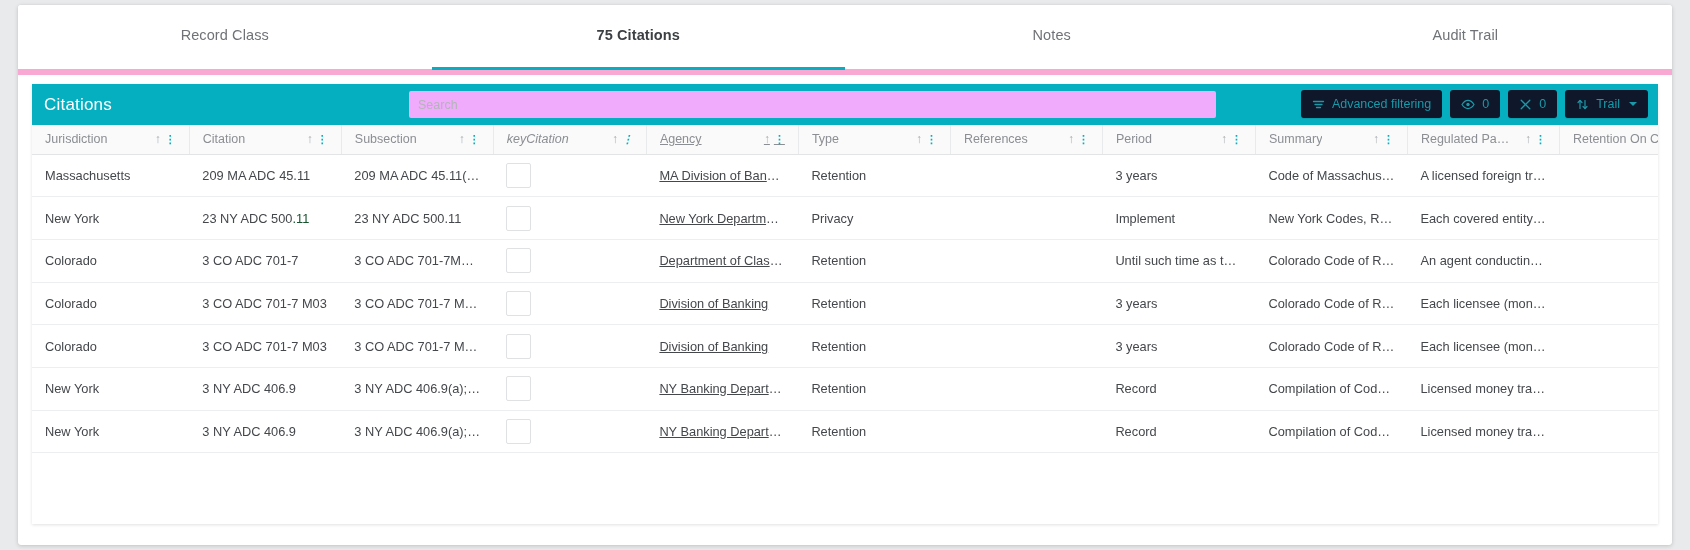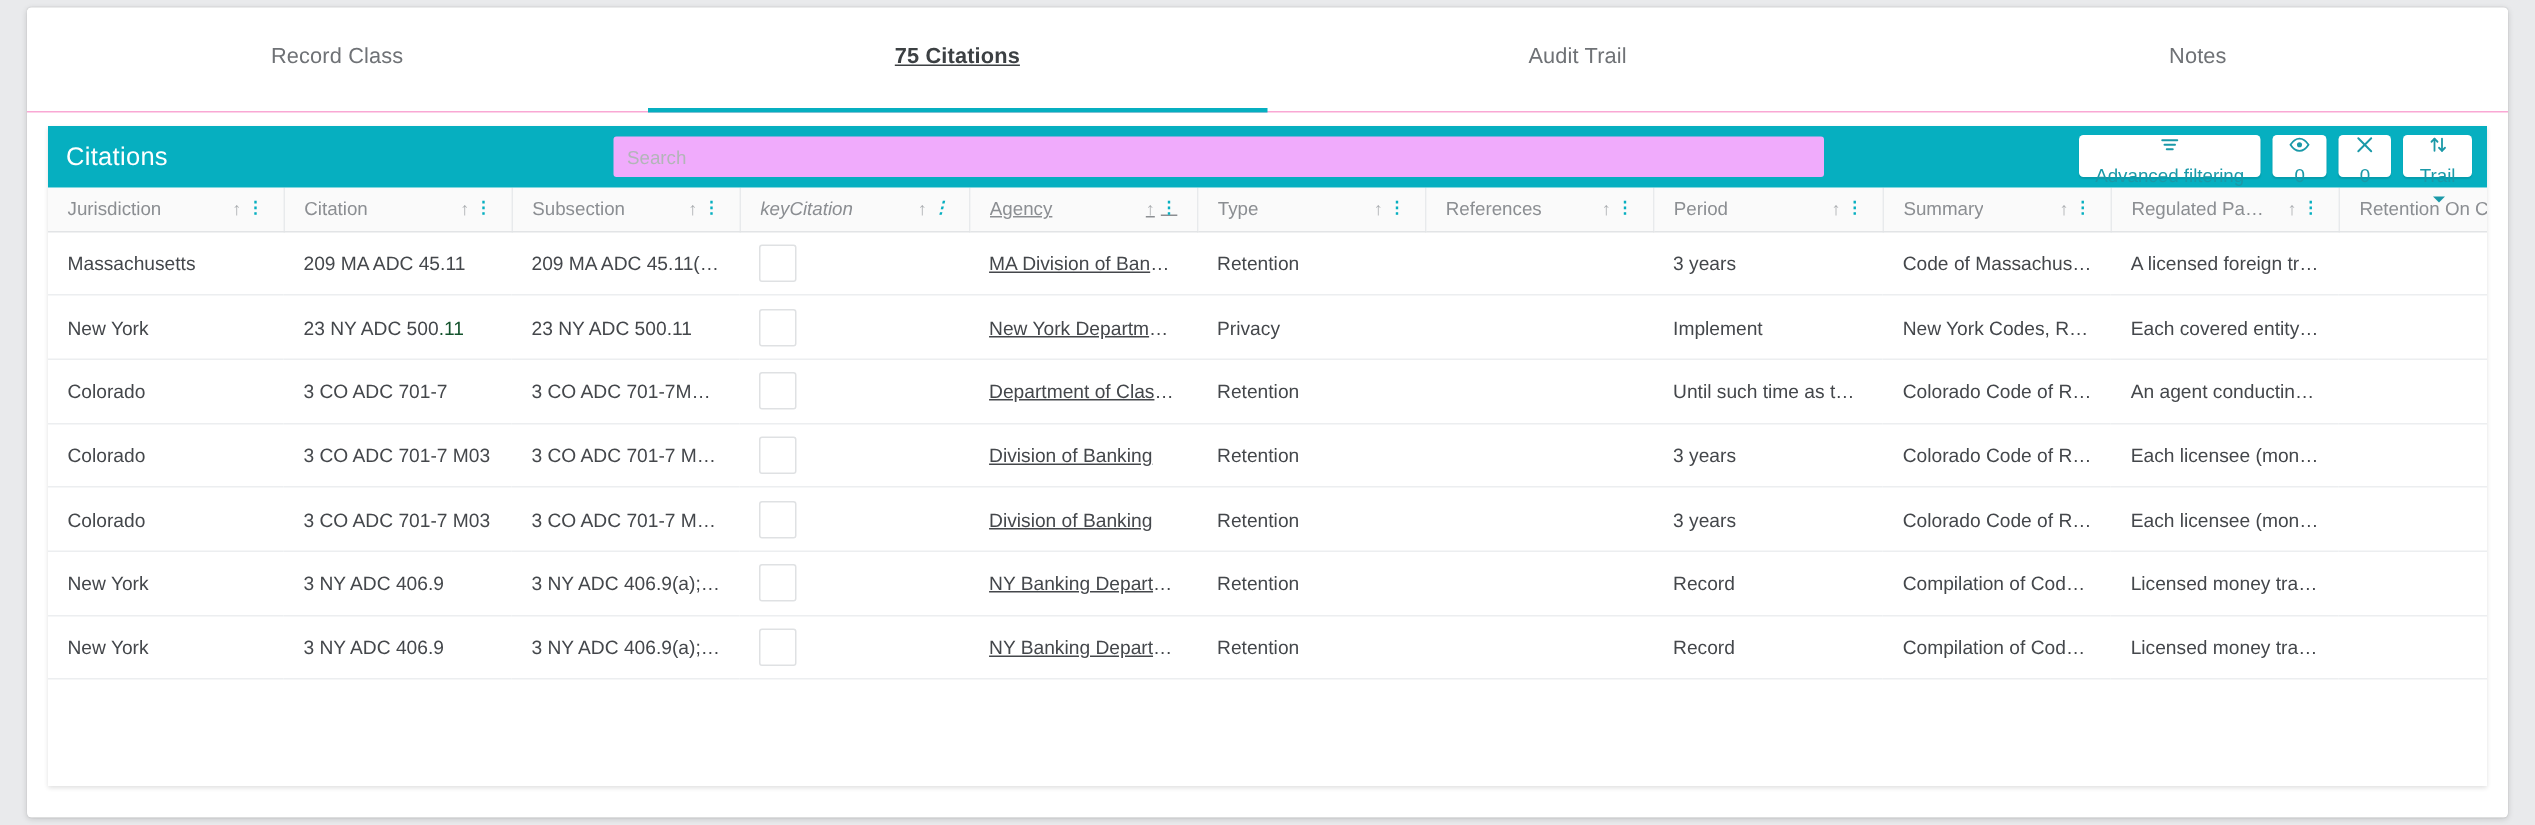--- a/index.html
+++ b/index.html
@@ -24,36 +24,36 @@
     box-shadow: 0 1px 4px rgba(0,0,0,0.16), 0 0 1px rgba(0,0,0,0.12);
     overflow: hidden;
   }
 
   
   #tab-strip {
     position: relative;
     height: 70px;
     display: flex;
     align-items: stretch;
-    border-bottom: 1px solid #f9a8d4;
+    border-bottom: 6px solid #f9a8d4;
     background: #fff;
   }
   .tab {
     flex: 1 1 0;
     display: flex;
     align-items: center;
     justify-content: center;
     font-size: 14.5px;
     color: #6f7276;
     letter-spacing: .1px;
     cursor: pointer;
     position: relative;
     padding-bottom: 4px;
   }
-  .tab.active { color: #3c4043; font-weight: 600; text-decoration: underline; }
+  .tab.active { color: #3c4043; font-weight: 600; }
   .tab.active::after {
     content: "";
     position: absolute;
     left: 0; right: 0; bottom: -1px;
     height: 3px;
     background: #06afc0;
   }
 
   
   #grid-panel {
@@ -103,34 +103,33 @@
   #toolbar-actions {
     position: absolute;
     right: 10px;
     top: 6px;
     display: flex;
     align-items: center;
     gap: 8px;
   }
   .tb-btn {
     height: 28px;
-    background: #ffffff;
+    background: #0f172a;
     border: none;
     border-radius: 3px;
     display: flex;
     align-items: center;
     gap: 7px;
     padding: 0 11px;
     font-family: "Liberation Sans", sans-serif;
     font-size: 12.5px;
     color: #1a99a8;
     cursor: pointer;
     white-space: nowrap;
     box-shadow: 0 1px 1px rgba(0,0,0,0.10);
-    flex-direction: column;
   }
   .tb-btn svg { display: block; }
   .tb-caret {
     width: 0; height: 0;
     border-left: 4px solid transparent;
     border-right: 4px solid transparent;
     border-top: 4.5px solid #1a99a8;
     margin-left: 2px;
   }
 
@@ -217,24 +216,24 @@
 <div id="app-card">
 
   <div id="tab-strip">
       <div class="tab">
         <span>Record Class</span>
       </div>
       <div class="tab active">
         <span>75 Citations</span>
       </div>
       <div class="tab">
-        <span>Audit Trail</span>
+        <span>Notes</span>
       </div>
       <div class="tab">
-        <span>Notes</span>
+        <span>Audit Trail</span>
       </div>
     </div>
 
   <div id="grid-panel">
 
     <div id="grid-toolbar">
       <span id="grid-title">Citations</span>
 
       <input id="search-input" type="text" placeholder="Search" style="">
 

